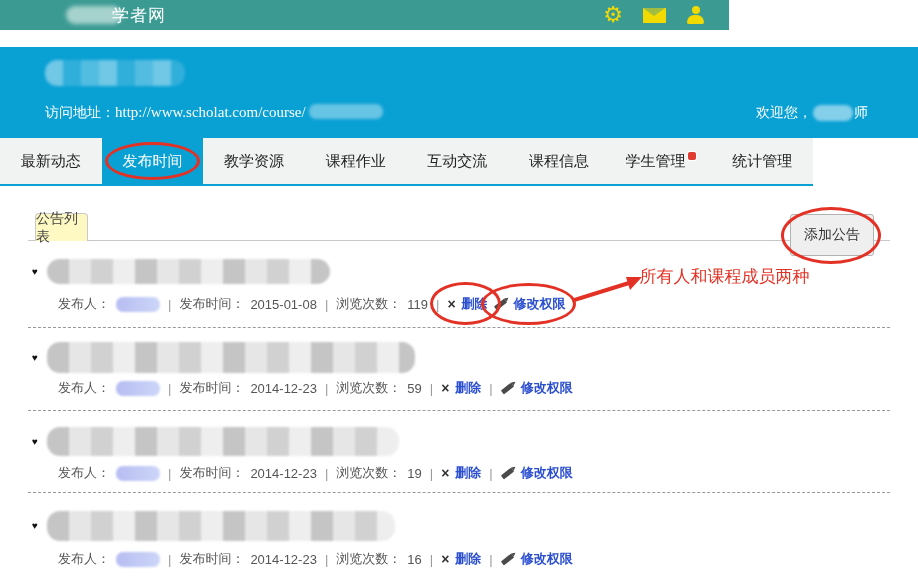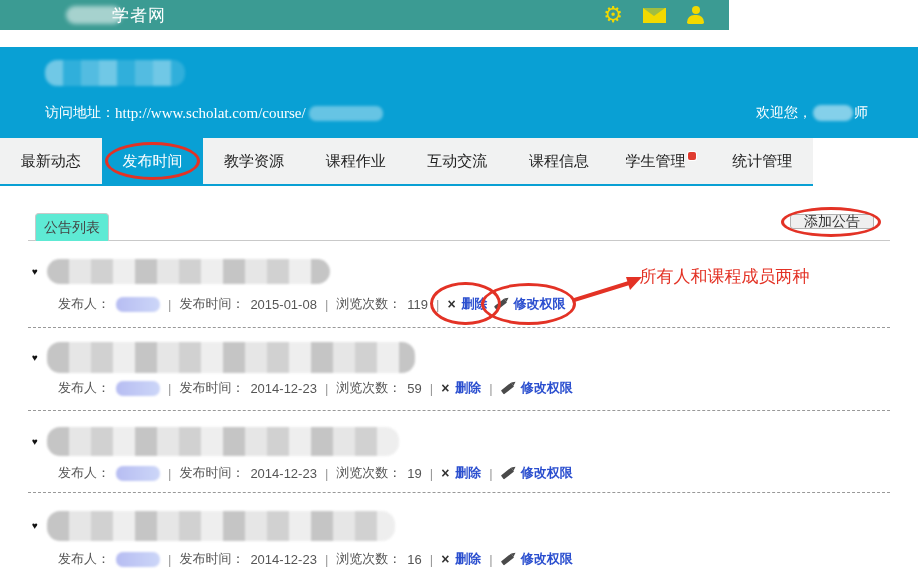--- a/index.html
+++ b/index.html
@@ -25,42 +25,42 @@
     border-top:8px solid rgba(59,155,147,.45); }
   .user-icon { width:19px; height:19px; position:relative; cursor:pointer; }
   .user-icon::before { content:""; position:absolute; left:5.5px; top:0; width:8px; height:8px; border-radius:50%; background:#f2d900; }
   .user-icon::after  { content:""; position:absolute; left:1px; top:9px; width:17px; height:9px; border-radius:8px 8px 2px 2px; background:#f2d900; }
 
   
   .bluehead { position:absolute; left:0; top:47px; width:918px; height:91px; background:#09a0d4; color:#fff; }
   .course-title-blur { position:absolute; left:45px; top:13px; width:140px; height:26px; border-radius:12px;
     background:repeating-linear-gradient(90deg,rgba(255,255,255,.42) 0 18px,rgba(255,255,255,.16) 18px 36px,rgba(255,255,255,.3) 36px 54px);
     filter:blur(1.5px); }
-  .visit-line { position:absolute; left:45px; top:57px; font-size:14px; display:flex; align-items:center; }
+  .visit-line { position:absolute; left:45px; top:57px; font-size:14px; display:flex; align-items:flex-start; }
   .visit-url { font-family:"Liberation Serif","DejaVu Serif",serif; font-size:15px; }
   .url-blur { display:inline-block; width:74px; height:15px; margin-left:3px; border-radius:7px;
     background:rgba(255,255,255,.38); filter:blur(1.5px); }
   .welcome { position:absolute; right:50px; top:57px; font-size:14px; display:flex; align-items:center; }
   .welcome-blur { display:inline-block; width:40px; height:16px; border-radius:8px; background:rgba(255,255,255,.5); filter:blur(1.5px); margin:0 1px; }
 
   
   .tabbar { position:absolute; left:0; top:138px; width:813px; height:48px; background:#f1f2f2;
     border-bottom:2px solid #09a0d4; display:flex; }
   .tab { flex:1; display:flex; align-items:center; justify-content:center; font-size:15px; color:#222;
     cursor:pointer; position:relative; }
   .tab.active { background:#09a0d4; color:#fff; }
   .tab-badge { display:inline-block; width:8px; height:8px; background:#e03c31; border-radius:2px;
     margin-left:2px; margin-bottom:10px; box-shadow:0 0 0 1px #fff; }
 
   
   .panel-line { position:absolute; left:28px; top:240px; width:862px; height:1px; background:#c9c9c9; }
-  .list-tab { position:absolute; left:35px; top:213px; width:74px; height:28px; background:#5eead4;
+  .list-tab { position:absolute; left:35px; top:213px; width:53px; height:28px; background:#fef9c3;
     border:1px solid #c9c9c9; border-bottom:none; border-radius:4px 4px 0 0; z-index:2;
     display:flex; align-items:center; justify-content:center; font-size:14px; color:#444; cursor:pointer; }
-  .add-btn { position:absolute; left:790px; top:214px; width:84px; height:15px; z-index:2;
+  .add-btn { position:absolute; left:790px; top:214px; width:84px; height:42px; z-index:2;
     background:#efefef; border:1px solid #b2b2b2; border-radius:3px; font-size:14px; color:#333;
     display:flex; align-items:center; justify-content:center; cursor:pointer; }
 
   
   .item { position:absolute; left:28px; width:862px; }
   .item.i1 { top:252px; height:76px; border-bottom:1px dashed #999; }
   .item.i2 { top:329px; height:82px; border-bottom:1px dashed #999; }
   .item.i3 { top:412px; height:81px; border-bottom:1px dashed #999; }
   .item.i4 { top:494px; height:85px; }
   .title-row { position:absolute; left:4px; display:flex; align-items:center; gap:9px; }

